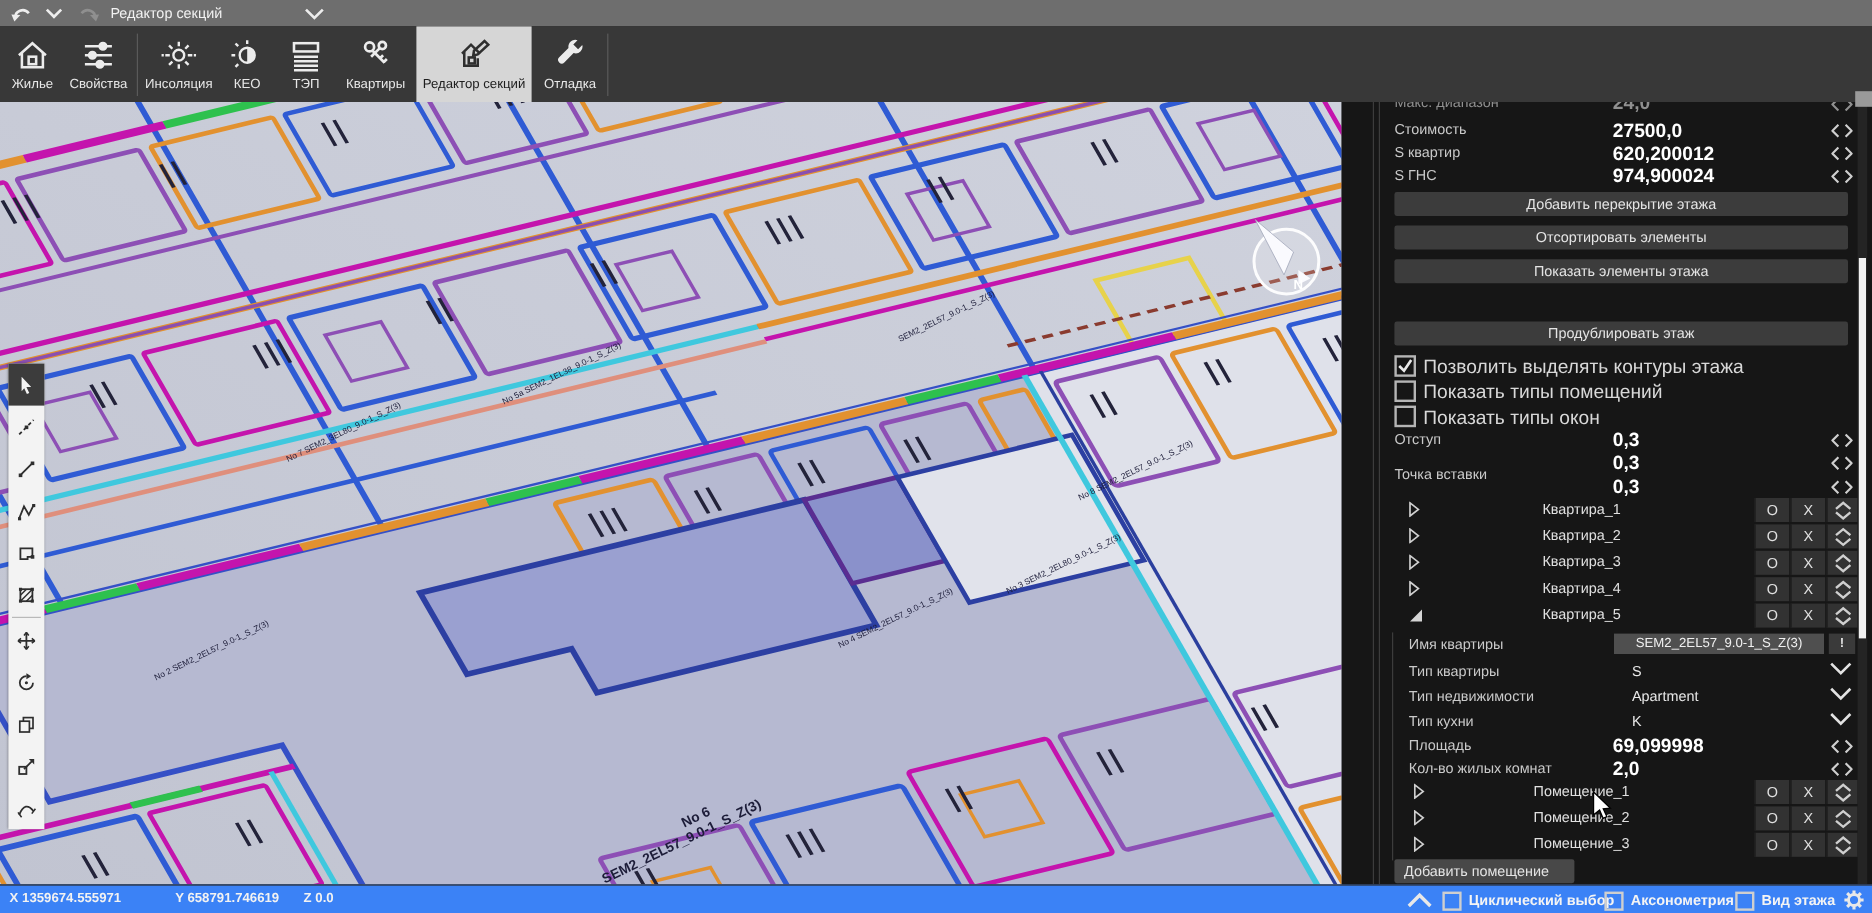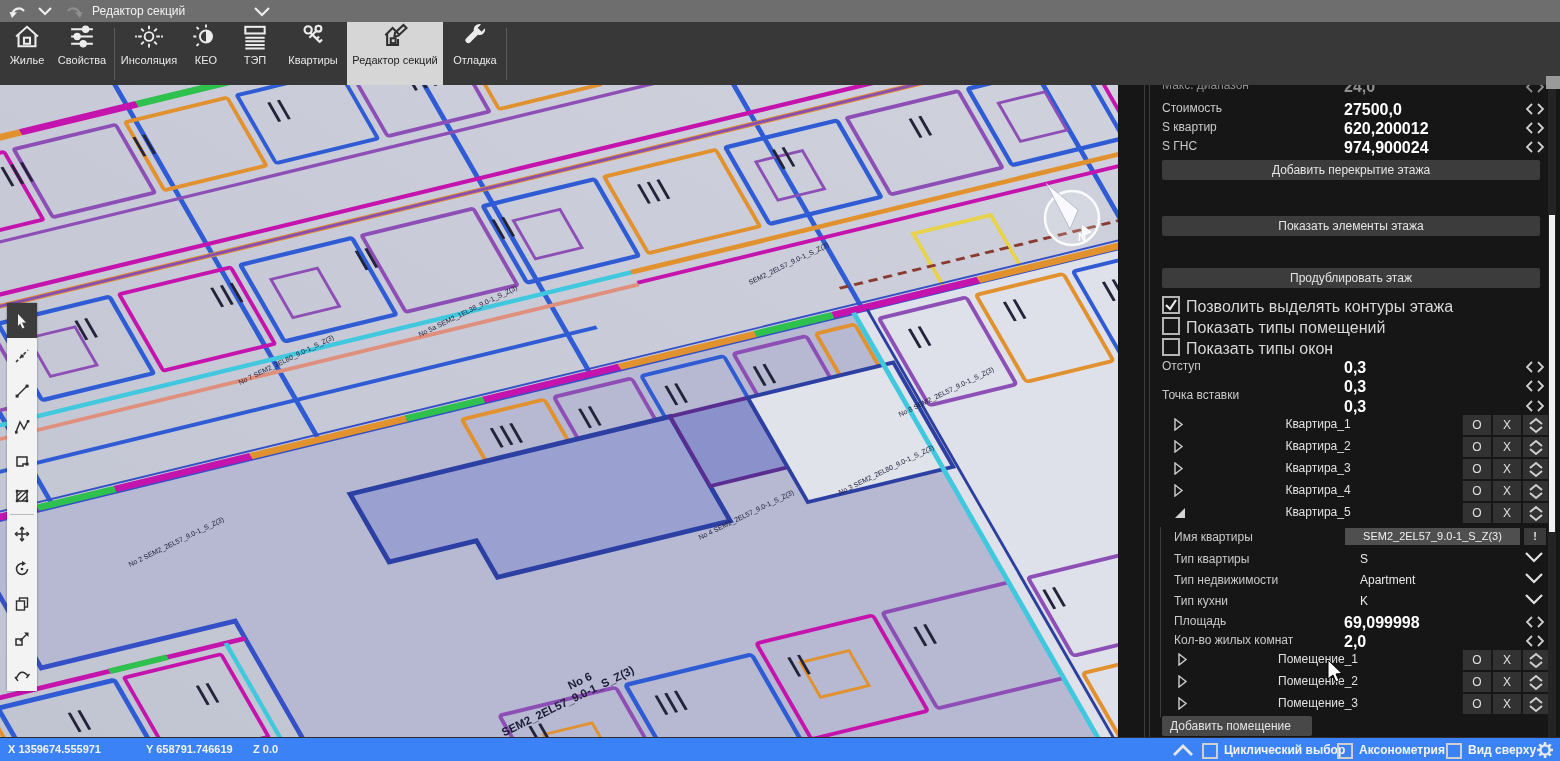--- a/index.html
+++ b/index.html
@@ -6,21 +6,21 @@
   #root{position:relative;width:1560px;height:761px;overflow:hidden;
         font-family:"Liberation Sans",sans-serif;background:#161616;}
   .abs{position:absolute;}
   
   #titlebar{position:absolute;left:0;top:0;width:1560px;height:22px;background:#6e6e6e;}
   #titlebar .ticon{position:absolute;top:3px;}
   #titlebar .title{position:absolute;left:92px;top:4px;font-size:12px;color:#f2f2f2;}
   
   #toolbar{position:absolute;left:0;top:22px;width:1560px;height:63px;background:#383838;}
   .tbtn{position:absolute;top:0;height:63px;display:flex;flex-direction:column;align-items:center;
-        justify-content:flex-end;padding-bottom:18px;box-sizing:border-box;cursor:default;}
+        justify-content:flex-end;padding-bottom:8px;box-sizing:border-box;cursor:default;}
   .tbtn .lab{font-size:11px;color:#e8e8e8;white-space:nowrap;line-height:13px;}
   .tbtn.active{background:#d6d6d6;}
   .tbtn.active .lab{color:#1e1e1e;}
   .tbtn svg{margin-bottom:3px;}
   .tsep{position:absolute;top:6px;width:1px;height:52px;background:#5a5a5a;}
   
   #canvas{position:absolute;left:0;top:85px;width:1118px;height:652px;background:#c6c9d5;}
   
   #palette{position:absolute;left:7px;top:218px;width:30px;background:#f3f3f3;
            box-shadow:0 0 2px rgba(0,0,0,.4);}
@@ -453,20 +453,21 @@
     </div>
     <div>
       <span class="plabel" style="top:54px">S ГНС</span>
       <span class="pvalue" style="top:54px">974,900024</span>
       <svg class="spin" style="top:56px" width="18" height="12">
           <path d="M6,1 L1,6 L6,11 M12,1 L17,6 L12,11" fill="none" stroke="#cfcfcf" stroke-width="1.8"></path>
         </svg>
     </div>
 
     <div class="pbtn" style="top:75px">Добавить перекрытие этажа</div>
+    <div class="pbtn" style="top:103px">Отсортировать элементы</div>
     <div class="pbtn" style="top:131px">Показать элементы этажа</div>
     <div class="pbtn" style="top:183px">Продублировать этаж</div>
 
     <div>
       <div class="cbbox" style="top:211px">
         <svg width="14" height="14">
           <polyline points="2,7 6,11 12,2" fill="none" stroke="#eaeaea" stroke-width="2.2"></polyline>
         </svg>
       </div>
       <span class="cblab" style="top:213px">Позволить выделять контуры этажа</span>
@@ -663,21 +664,21 @@
 
 
     <svg class="abs" style="left:1172px;top:5px" width="22" height="14">
       <polyline points="2,12 11,3 20,12" fill="none" stroke="#e8e8e8" stroke-width="2.8"></polyline>
     </svg>
     <div class="scb" style="left:1202px"></div>
     <span class="sclab" style="left:1224px">Циклический выбор</span>
     <div class="scb" style="left:1337px"></div>
     <span class="sclab" style="left:1359px">Аксонометрия</span>
     <div class="scb" style="left:1446px"></div>
-    <span class="sclab" style="left:1468px">Вид сверху</span>
+    <span class="sclab" style="left:1468px">Вид этажа</span>
     <svg class="abs" style="left:1536px;top:3px" width="18" height="18">
       <g stroke="#e8e8e8" stroke-width="2.6">
         <line x1="9" y1="1" x2="9" y2="4"></line>
           <line x1="9" y1="14" x2="9" y2="17"></line>
         <line x1="1" y1="9" x2="4" y2="9"></line>
           <line x1="14" y1="9" x2="17" y2="9"></line>
         <line x1="3.3" y1="3.3" x2="5.4" y2="5.4"></line>
           <line x1="12.6" y1="12.6" x2="14.7" y2="14.7"></line>
         <line x1="14.7" y1="3.3" x2="12.6" y2="5.4"></line>
           <line x1="5.4" y1="12.6" x2="3.3" y2="14.7"></line>

